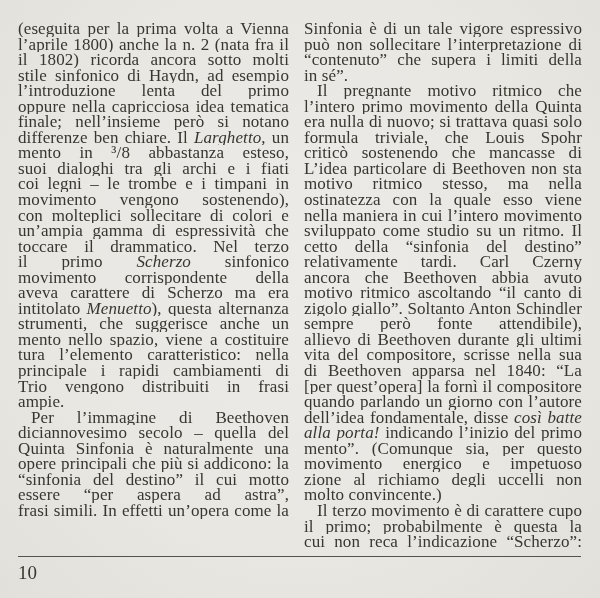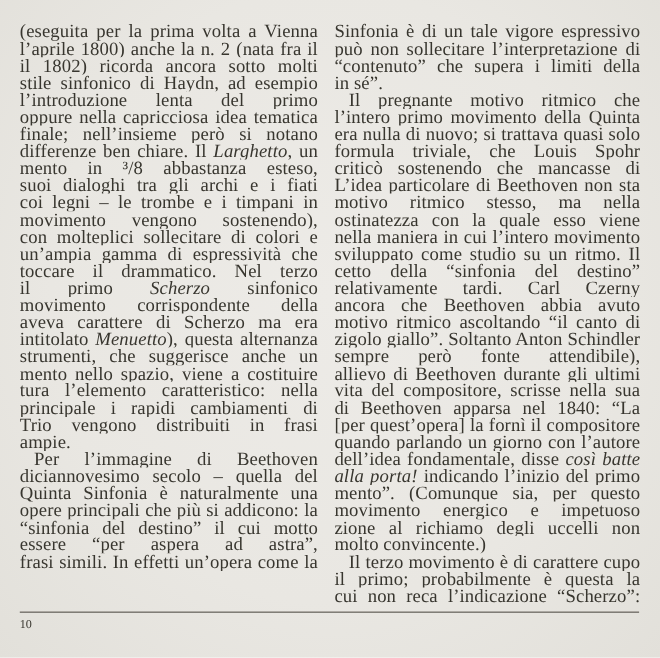--- a/index.html
+++ b/index.html
@@ -41,21 +41,21 @@
   .footer-rule {
     position: absolute;
     left: 18px; top: 556px;
     width: 563px; height: 1px;
     background: #55524a;
     filter: blur(0.3px);
   }
   .page-number {
     position: absolute;
     left: 18px; top: 562px;
-    font-size: 11px;
+    font-size: 19px;
     filter: blur(0.3px);
   }
   i { font-style: italic; }
 </style>
 </head>
 <body>
 
 <div class="page">
   <div class="textwrap">
     <div class="col col-left">

